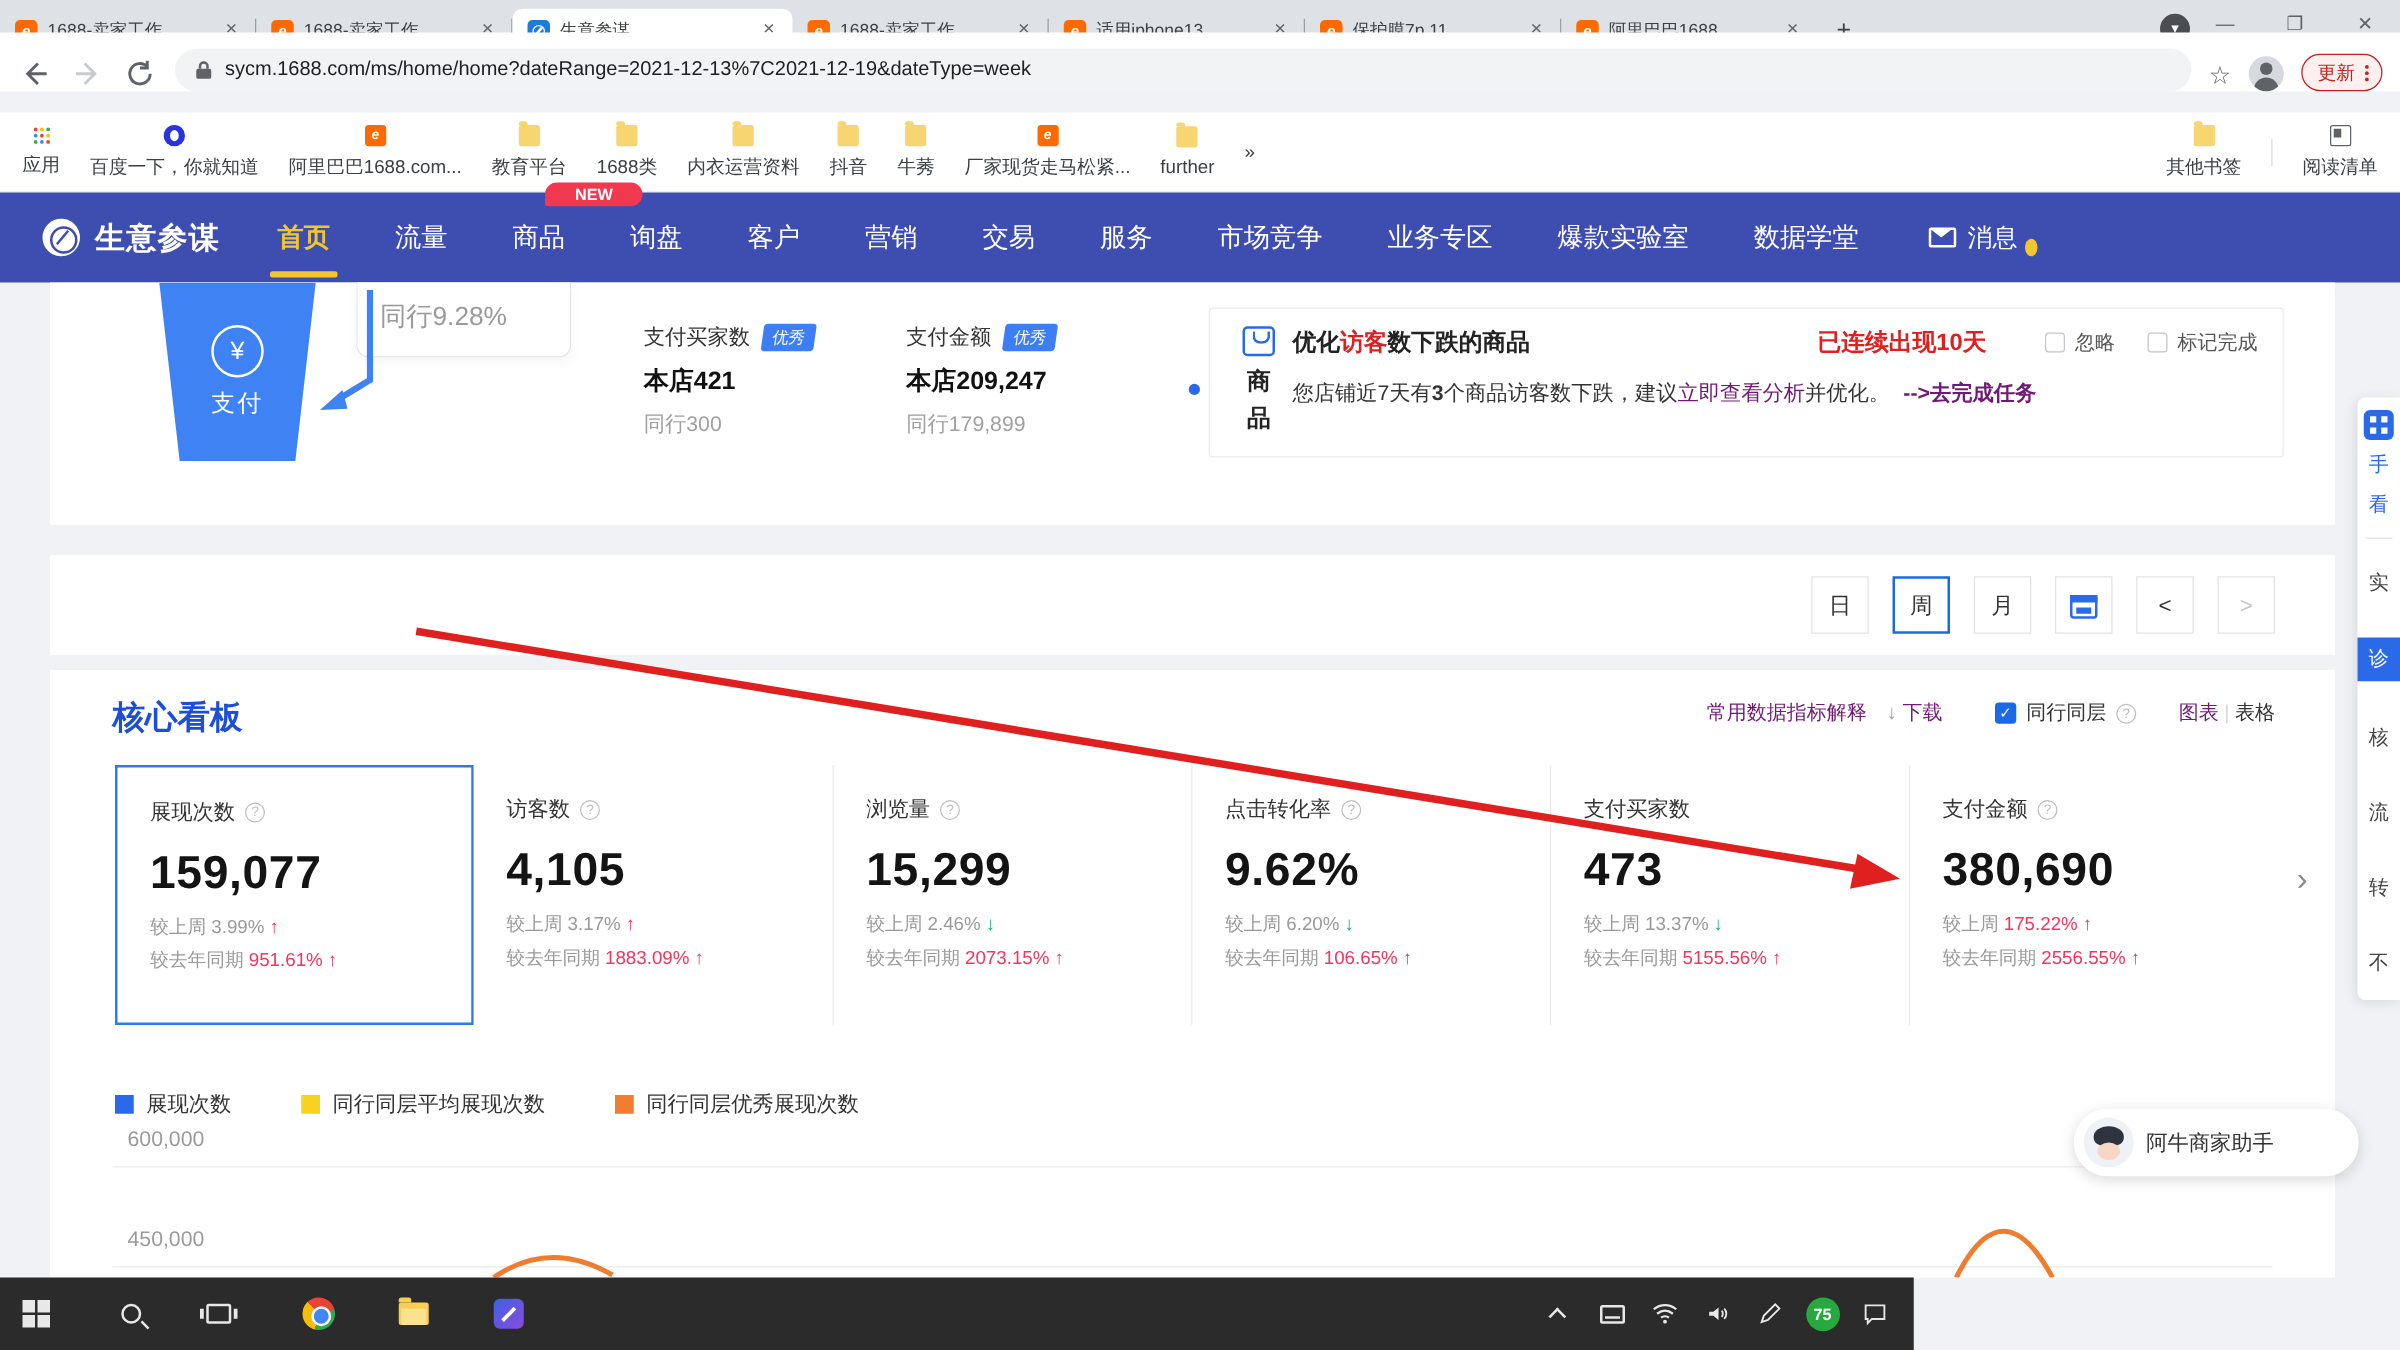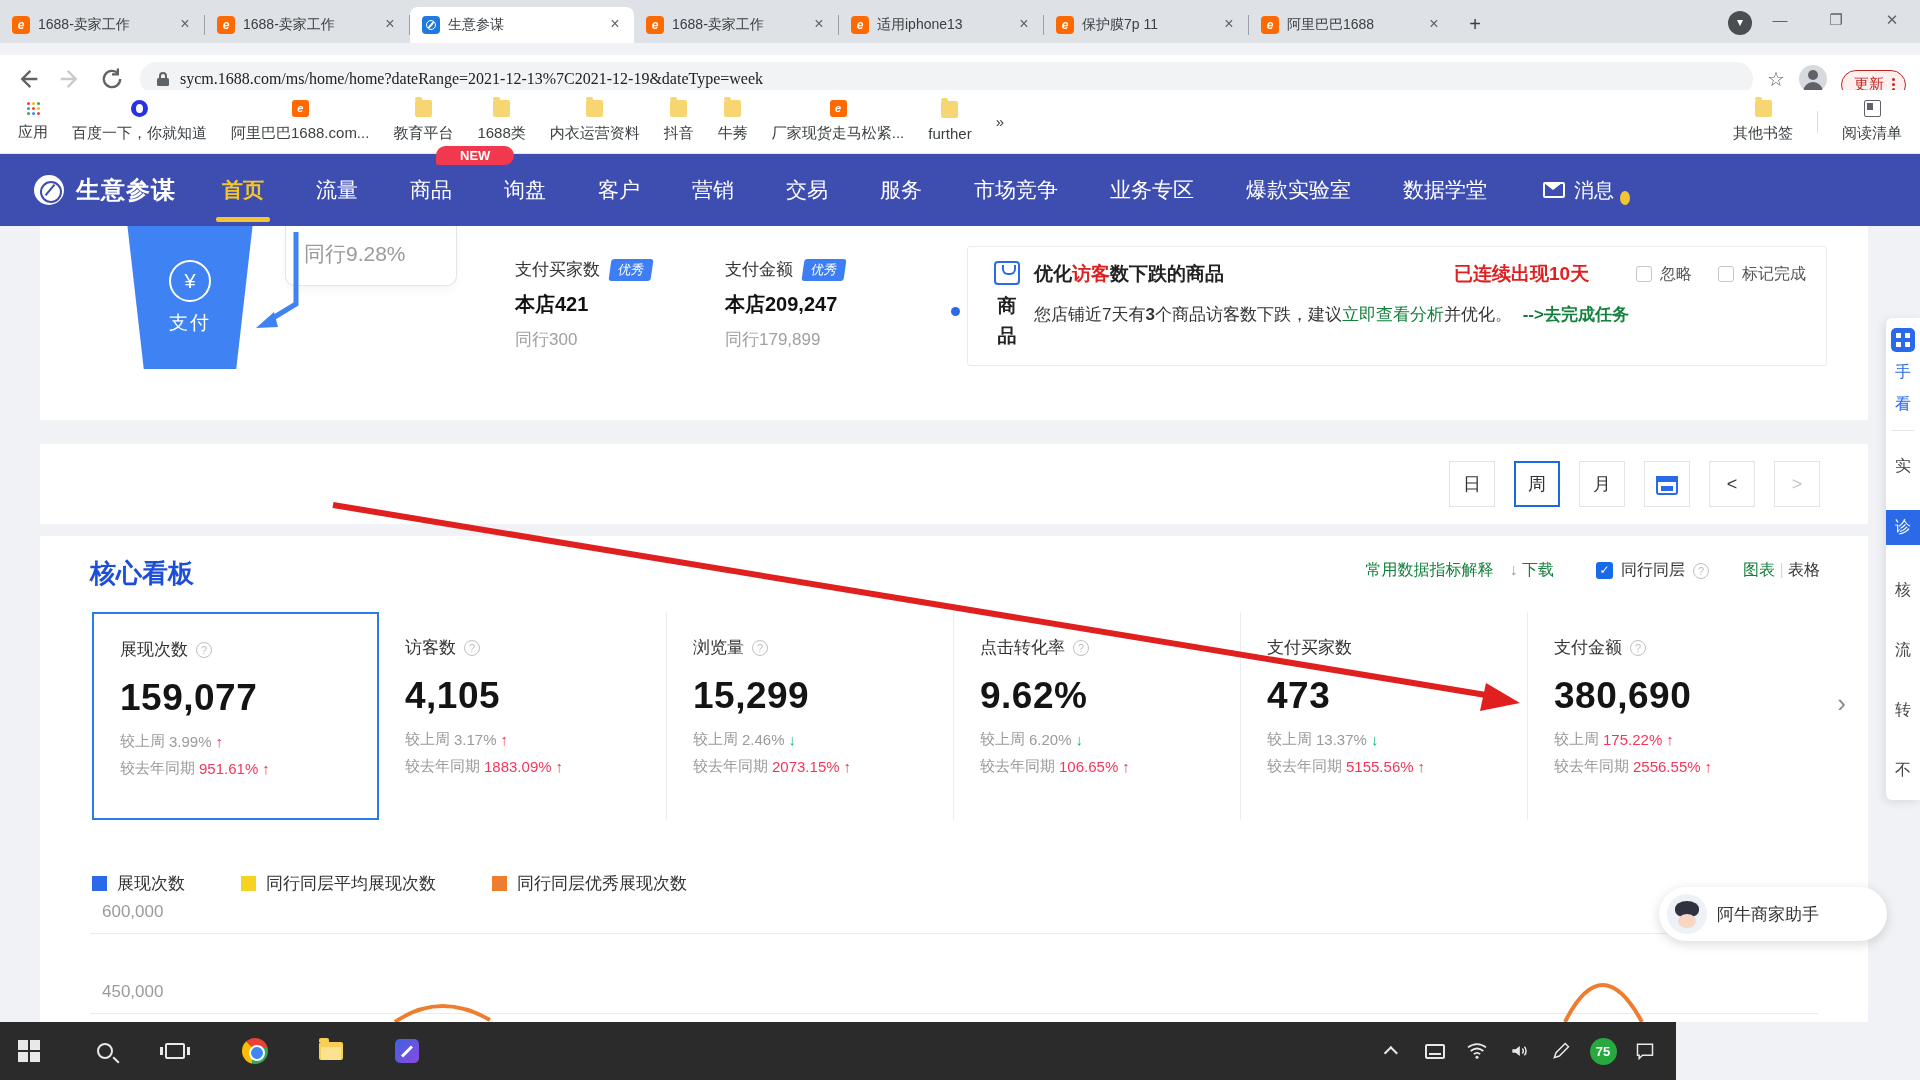--- a/index.html
+++ b/index.html
@@ -16,21 +16,21 @@
   .tab .t-close { color:#5f6368; font-size:16px; width:18px; height:18px; line-height:16px; text-align:center; border-radius:50%; }
   .tab-sep { width:1px; height:20px; background:#9aa0a6; margin-bottom:8px; }
   .fav-ali { width:18px; height:18px; border-radius:4px; background:#ff6a00; color:#fff; font-size:12px; font-style:italic; font-weight:bold; text-align:center; line-height:18px; flex:0 0 18px; }
   .fav-sycm { width:18px; height:18px; border-radius:4px; background:#1f7ae0; position:relative; flex:0 0 18px; }
   .fav-sycm::before { content:""; position:absolute; left:4px; top:4px; width:8px; height:8px; border:1.5px solid #fff; border-radius:50%; }
   .fav-sycm::after { content:""; position:absolute; left:8px; top:5px; width:1.5px; height:8px; background:#fff; transform:rotate(40deg); }
   .newtab-btn { width:28px; height:28px; margin:0 0 4px 8px; font-size:20px; color:#3c4043; text-align:center; line-height:26px; border-radius:50%; }
   .tab-search { width:24px; height:24px; border-radius:50%; background:#4a4d51; color:#fff; text-align:center; line-height:22px; font-size:12px; margin-bottom:8px; }
   .winbtn { width:56px; height:36px; color:#5f6368; font-size:15px; text-align:center; line-height:36px; margin-bottom:5px; }
 
-  .urlbar { position:absolute; left:0; top:55px; width:1920px; height:47px; background:#fff; display:flex; align-items:center; padding:0 14px; gap:14px;font-family:Liberation Serif, serif; }
+  .urlbar { position:absolute; left:0; top:26px; width:1920px; height:47px; background:#fff; display:flex; align-items:flex-end; padding:0 14px; gap:14px; }
   .navglyph { width:28px; height:28px; color:#5f6368; }
   .omnibox { flex:1; height:34px; background:#f1f3f4; border-radius:17px; display:flex; align-items:center; padding:0 16px; gap:10px; }
   .omnibox .url { color:#202124; font-size:16px; white-space:nowrap; overflow:hidden; }
   .star { color:#5f6368; font-size:20px; }
   .avatar { width:28px; height:28px; border-radius:50%; background:#d6d9dd; position:relative; overflow:hidden; }
   .avatar::before { content:""; position:absolute; left:9px; top:5px; width:10px; height:10px; border-radius:50%; background:#5f6368; }
   .avatar::after { content:""; position:absolute; left:4px; top:17px; width:20px; height:12px; border-radius:10px 10px 0 0; background:#5f6368; }
   .update-pill { height:30px; border:1.5px solid #c5221f; border-radius:15px; color:#c5221f; font-size:15px; display:flex; align-items:center; gap:8px; padding:0 10px 0 12px; background:#fdf0ef;margin-top:12px; }
   .dots3 { display:inline-flex; flex-direction:column; gap:2px; }
   .dots3 i { width:3px; height:3px; border-radius:50%; background:#c5221f; }
@@ -78,21 +78,21 @@
   .ov-own { font-size:20px; font-weight:bold; color:#111; margin-top:10px; }
   .ov-peer { font-size:17px; color:#a0a0a0; margin-top:10px; }
   .notif { position:absolute; left:927px; top:20px; width:860px; height:120px; border:1px solid #e9ebee; border-radius:3px; background:#fff; }
   .notif-dot { position:absolute; left:-17px; top:60px; width:9px; height:9px; border-radius:50%; background:#2a6ae9; }
   .bag-ic { position:absolute; left:26px; top:14px; width:26px; height:24px; border:2px solid #2a6ae9; border-radius:4px; }
   .bag-ic::before { content:""; position:absolute; left:6px; top:2px; width:10px; height:8px; border:2px solid #2a6ae9; border-top:none; border-radius:0 0 6px 6px; }
   .notif-cat { position:absolute; left:26px; top:44px; width:26px; font-size:19px; font-weight:bold; color:#222; line-height:30px; text-align:center; }
   .notif-title-row { position:absolute; left:66px; top:14px; right:20px; display:flex; align-items:center; font-size:19px; color:#222; }
   .notif-body { position:absolute; left:66px; top:56px; font-size:17px; color:#333; }
   .red-t { color:#e02020; }
-  .blue-link { color:#15803d; }
+  .blue-link { color:#701a75; }
   .cbx { width:16px; height:16px; border:1.5px solid #c3c6cb; border-radius:3px; background:#fff; }
   .cbx-label { font-size:16px; color:#555; margin:0 26px 0 8px; }
 
   .sec-period { position:absolute; left:40px; top:444px; width:1828px; height:80px; background:#fff; }
   .period-text { position:absolute; left:50px; top:26px; font-size:19px; color:#333; }
   .gray-t { color:#979797; }
   .period-btns { position:absolute; right:48px; top:17px; display:flex; gap:19px; }
   .pbtn { width:46px; height:46px; border:1px solid #e3e3e3; background:#fff; text-align:center; line-height:44px; font-size:18px; color:#333; }
   .pbtn.active { border:2px solid #1a6ae8; line-height:42px; }
   .pbtn.disabled { color:#c5c5c5; }
@@ -132,21 +132,21 @@
 
   .siderail { position:absolute; right:0; top:318px; width:34px; height:482px; background:#fff; border-radius:6px 0 0 6px; box-shadow:-2px 2px 10px rgba(0,0,0,.10); z-index:25; font-size:16px; color:#444; }
   .sr-ic { position:absolute; left:5px; top:10px; width:24px; height:24px; background:#2a6ae9; border-radius:5px; }
   .sr-ic::before { content:""; position:absolute; left:5px; top:5px; width:5px; height:5px; background:#fff; box-shadow:9px 0 0 #fff,0 9px 0 #fff,9px 9px 0 #fff; }
   .sr-item { position:absolute; left:0; width:34px; text-align:center; }
   .sr-blue { color:#2a6ae9; }
   .sr-active { background:#2a6ae9; color:#fff; padding:7px 0; }
   .sr-div { position:absolute; left:6px; width:22px; height:1px; background:#e5e5e5; }
 
   
-  .taskbar { position:absolute; left:0; top:1022px; width:1676px; height:58px; background:#2b2b2b; display:flex; align-items:center; z-index:40; }
+  .taskbar { position:absolute; left:0; top:1022px; width:1531px; height:58px; background:#2b2b2b; display:flex; align-items:center; z-index:40; }
   .tb-ic { width:58px; height:58px; display:flex; align-items:center; justify-content:center; }
   .win-ic { display:grid; grid-template-columns:10px 10px; grid-template-rows:10px 10px; gap:2px; }
   .win-ic i { background:#e8e8e8; }
   .search-ic { width:16px; height:16px; border:2px solid #e8e8e8; border-radius:50%; position:relative; }
   .search-ic::after { content:""; position:absolute; left:13px; top:14px; width:8px; height:2px; background:#e8e8e8; transform:rotate(45deg); }
   .tview-ic { width:20px; height:16px; border:2px solid #e8e8e8; border-radius:2px; position:relative; }
   .tview-ic::before, .tview-ic::after { content:""; position:absolute; top:2px; width:3px; height:8px; background:#e8e8e8; }
   .tview-ic::before { left:-7px; } .tview-ic::after { right:-7px; }
   .chrome-ic { width:26px; height:26px; border-radius:50%; background:conic-gradient(from -45deg,#ea4335 0 120deg,#34a853 0 240deg,#fbbc05 0 360deg); position:relative; }
   .chrome-ic::before { content:""; position:absolute; left:7px; top:7px; width:12px; height:12px; border-radius:50%; background:#4285f4; border:2px solid #fff; }

